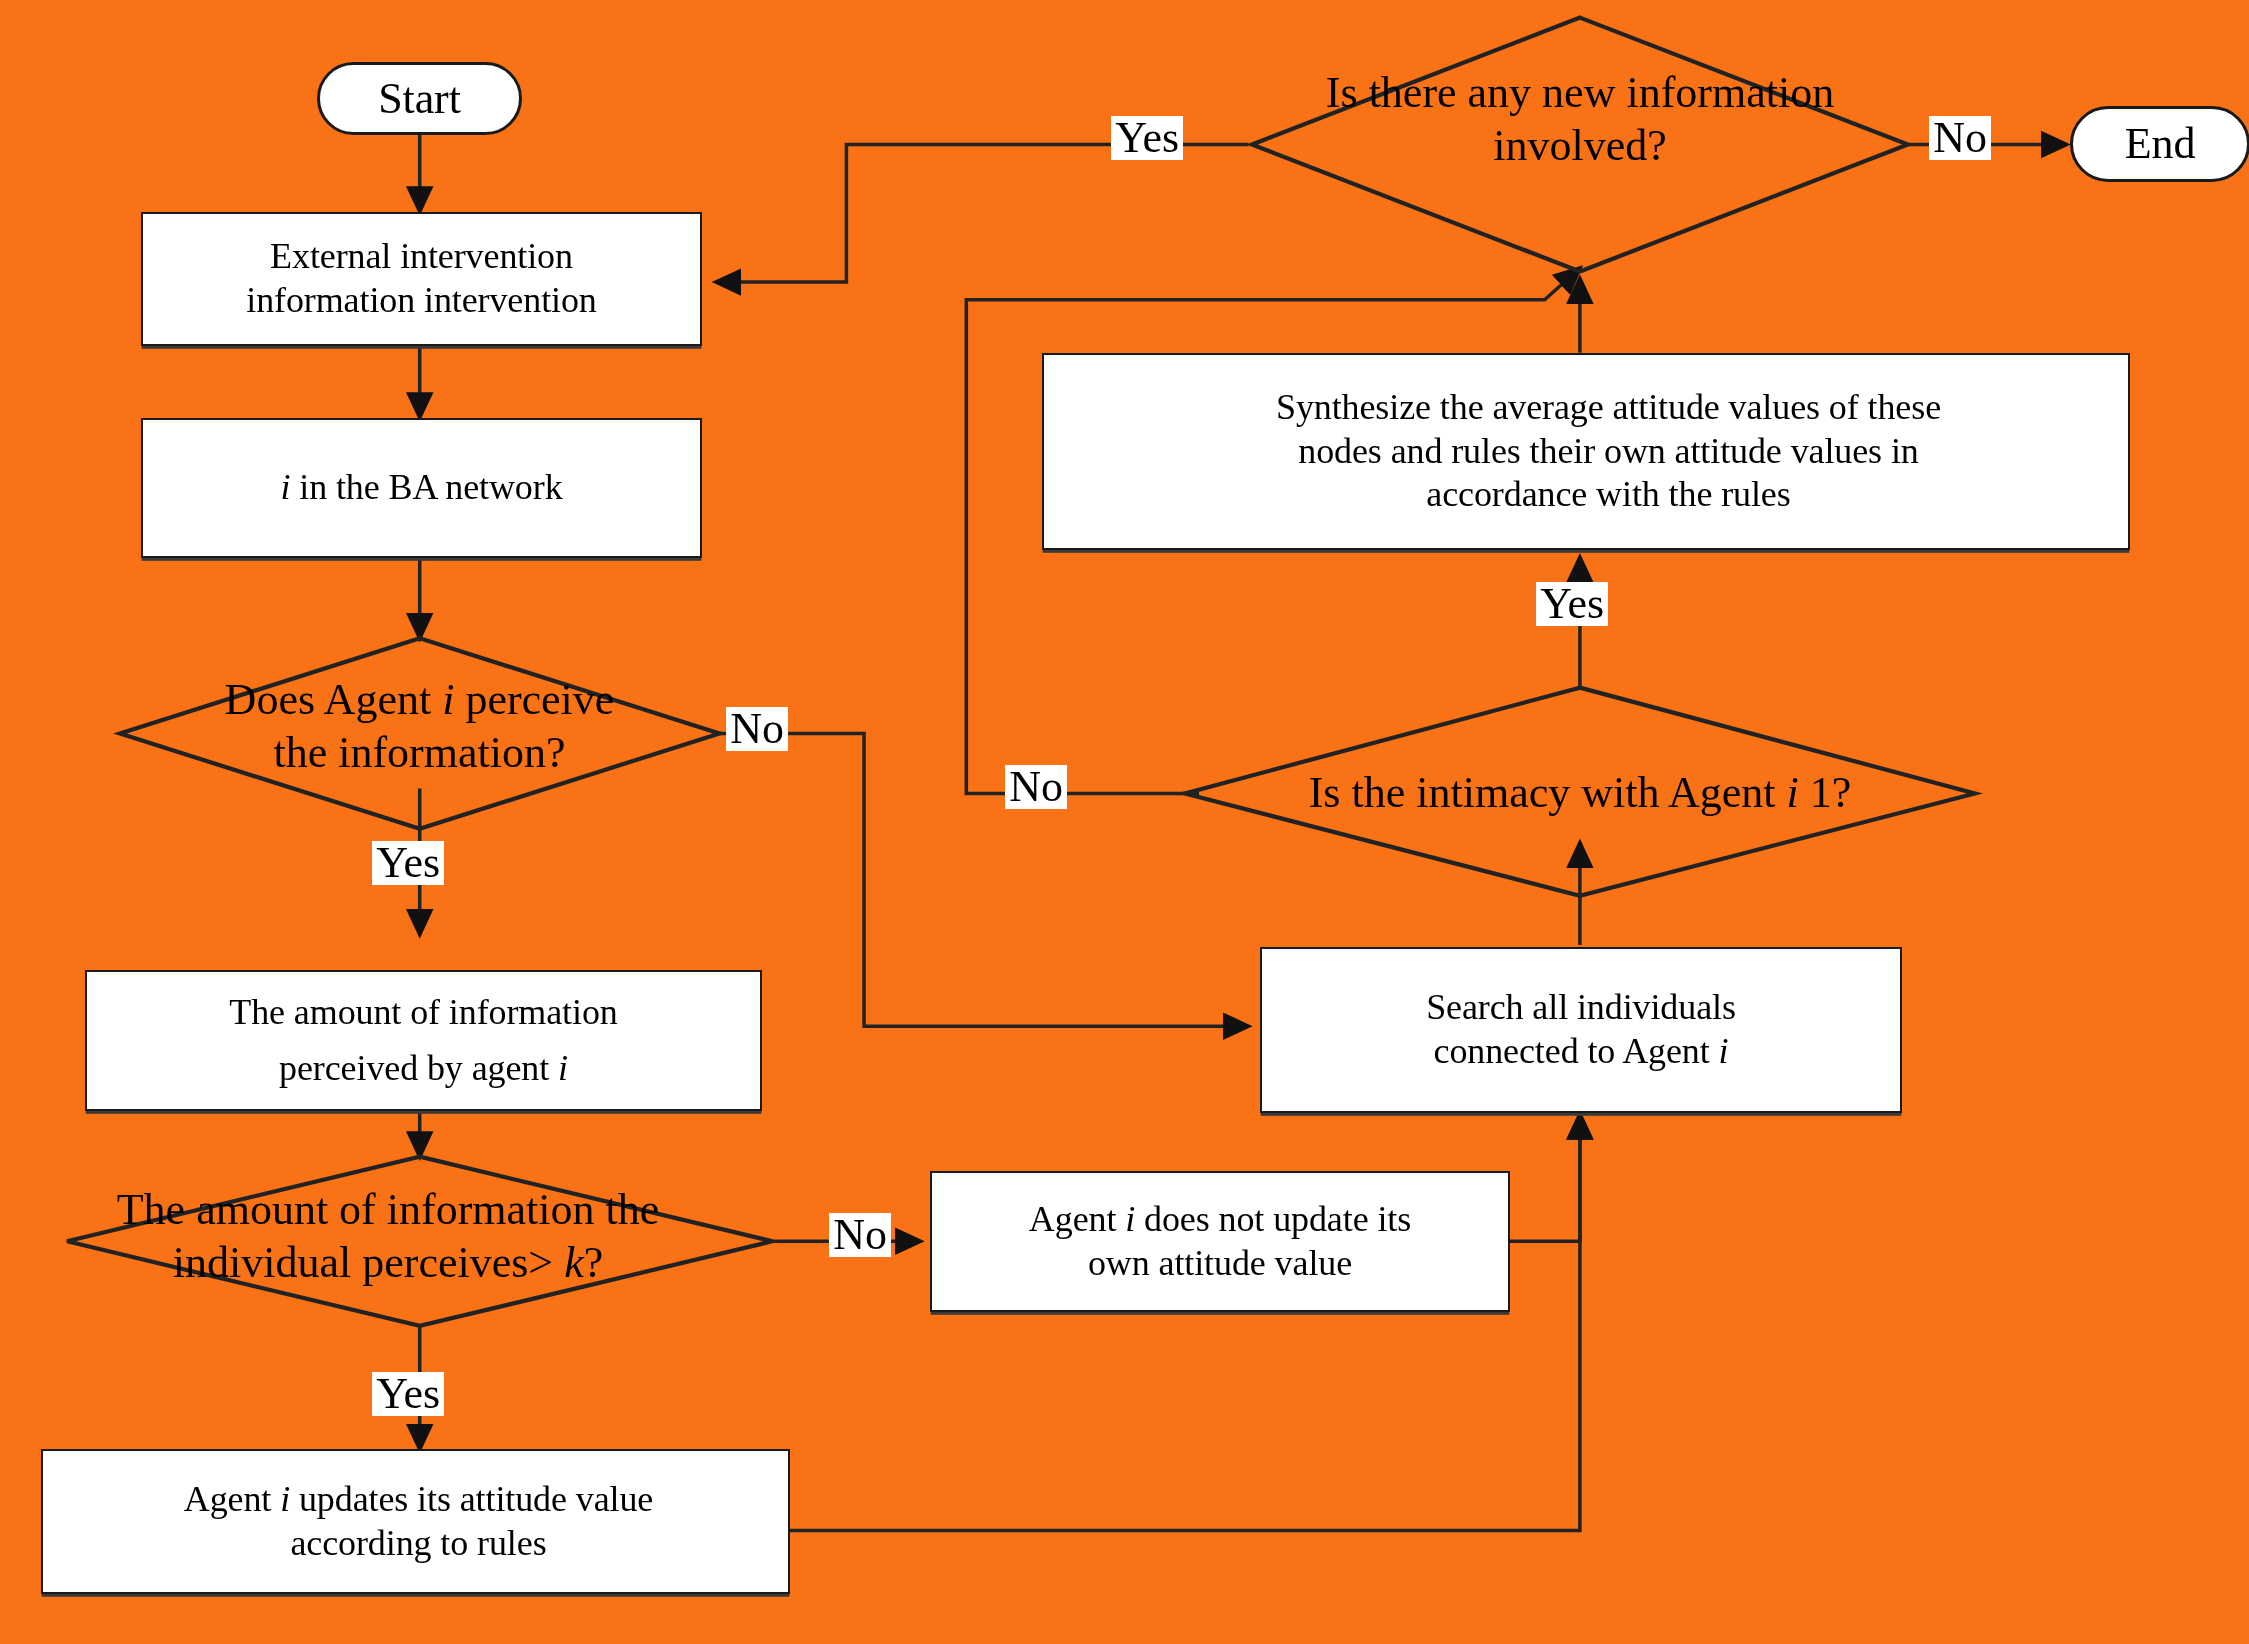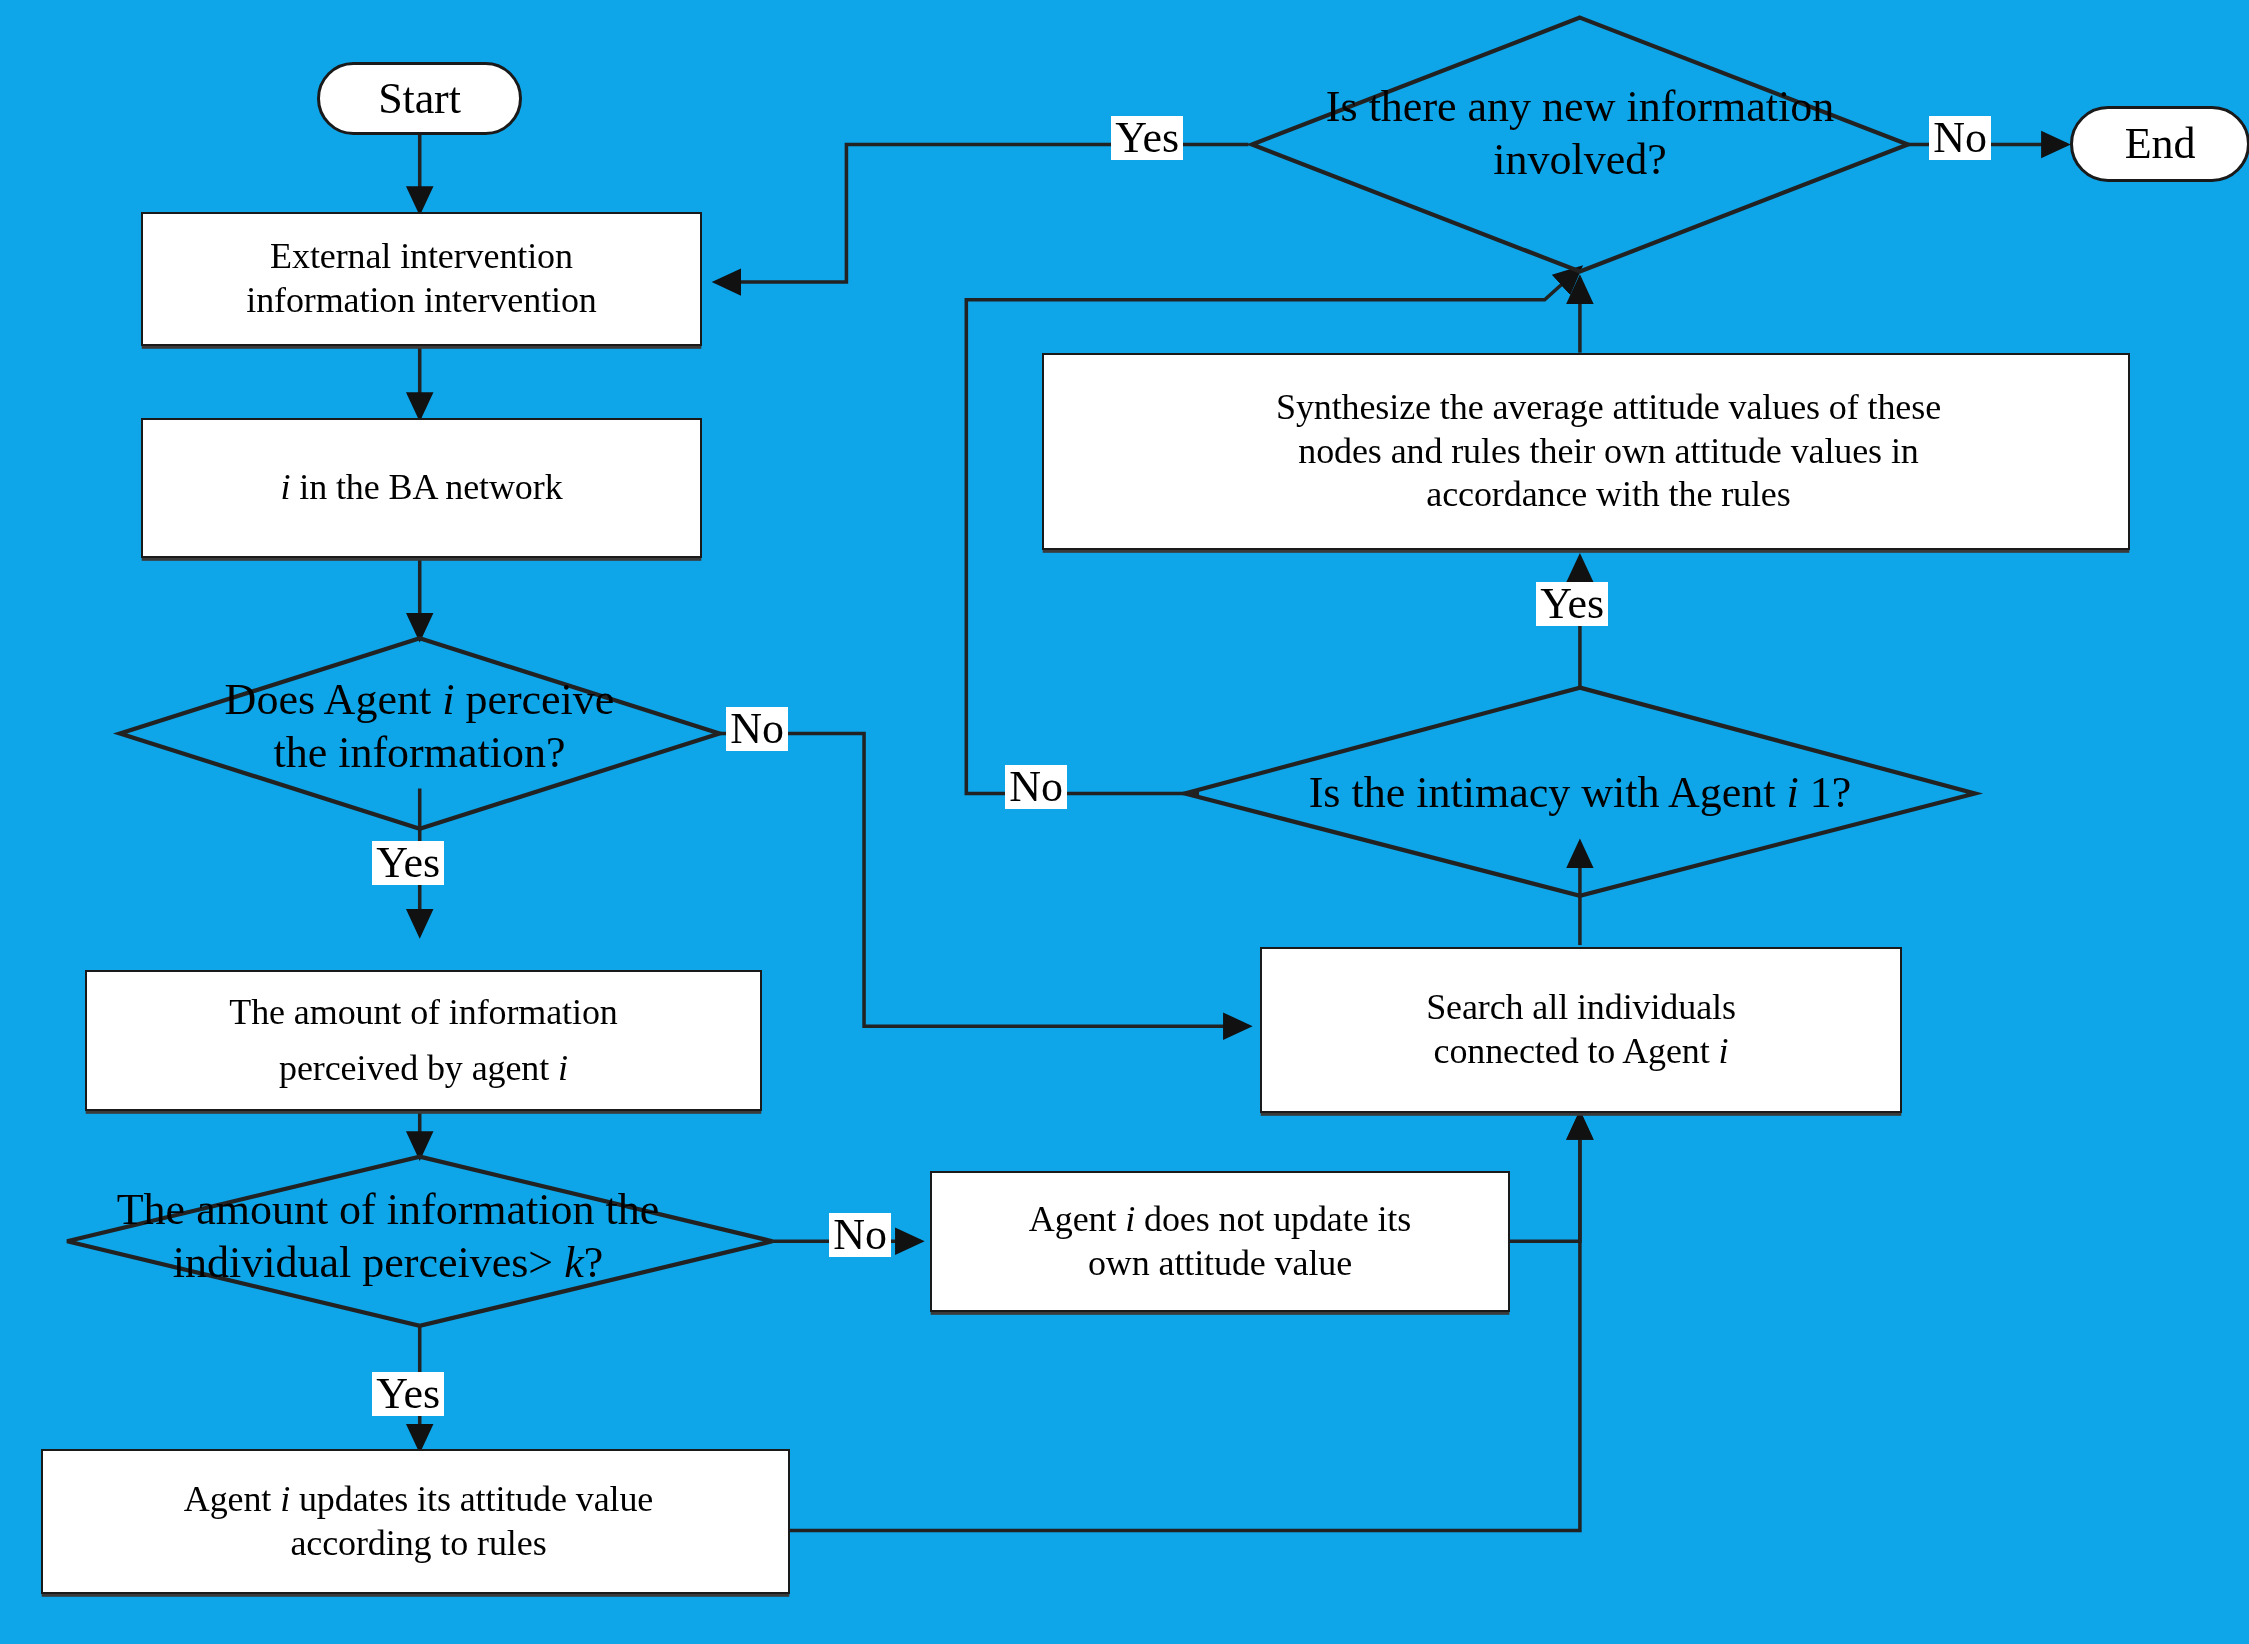--- a/index.html
+++ b/index.html
@@ -5,21 +5,21 @@
 <style>
   html, body {
     margin: 0;
     padding: 0;
     background: #ffffff;
   }
   #canvas {
     position: relative;
     width: 2250px;
     height: 1644px;
-    background: #0ea5e9;
+    background: #f97316;
     font-family: "Liberation Serif", "DejaVu Serif", serif;
     overflow: hidden;
   }
   #wires {
     position: absolute;
     left: 0;
     top: 0;
     width: 2250px;
     height: 1644px;
     pointer-events: none;
@@ -175,21 +175,21 @@
 
   <div class="dec-label" style="left:21px; top:1184px; width:734px;">
     <div>The amount of information the</div>
     <div>individual perceives&gt; <i class="v">k</i>?</div>
   </div>
 
   <div class="dec-label" style="left:1192px; top:767px; width:776px;">
     <div>Is the intimacy with Agent <i class="v">i</i> 1?</div>
   </div>
 
-  <div class="dec-label" style="left:1252px; top:81px; width:656px;">
+  <div class="dec-label" style="left:1252px; top:67px; width:656px;">
     <div>Is there any new information</div>
     <div>involved?</div>
   </div>
 
   <span class="edge-label" style="left:726px; top:707px;">No</span>
 
   <span class="edge-label" style="left:372px; top:841px;">Yes</span>
 
   <span class="edge-label" style="left:829px; top:1213px;">No</span>
 

